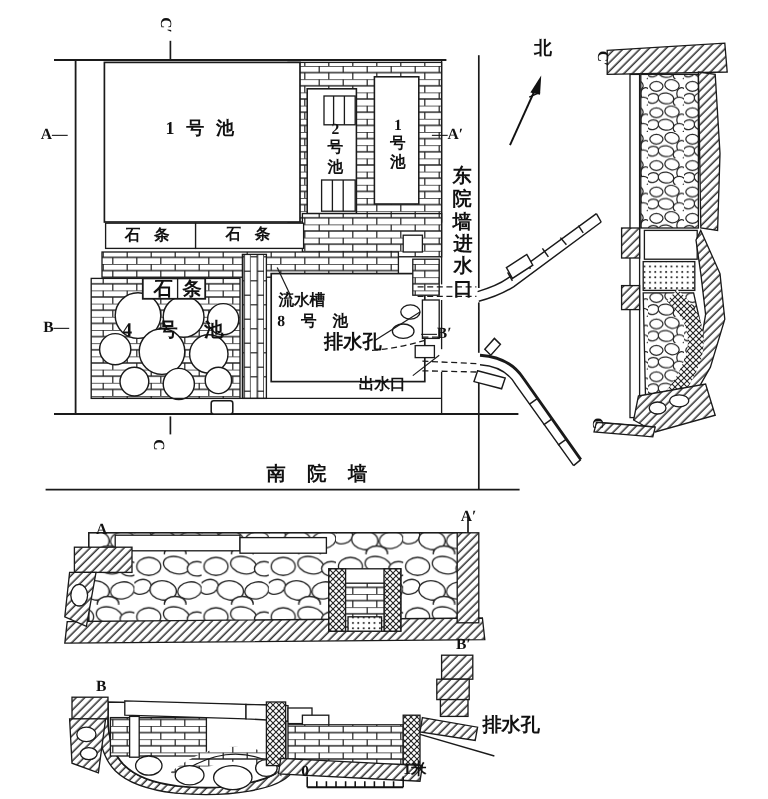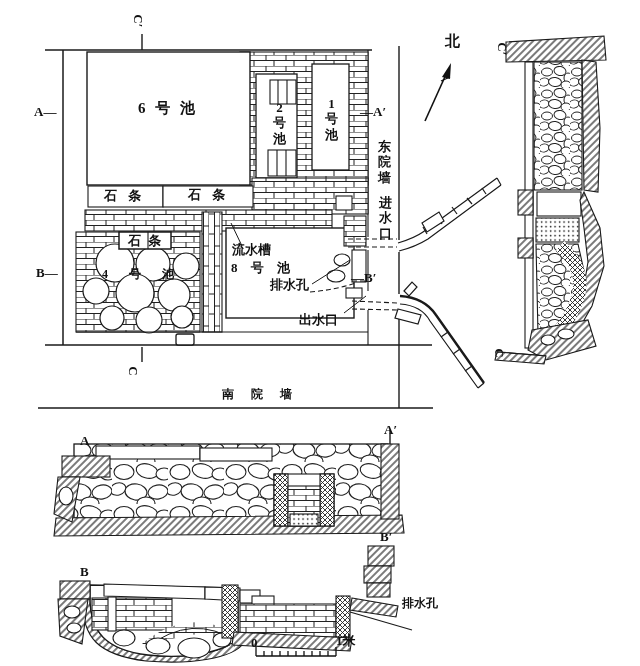--- a/index.html
+++ b/index.html
@@ -4,21 +4,21 @@
 <style>
   html,body{margin:0;padding:0;background:#fff;}
   .stage{position:relative;width:640px;height:666px;background:#fff;overflow:hidden;
          font-family:"Liberation Serif", serif;}
   .stage svg{position:absolute;left:0;top:0;}
   .lbl{position:absolute;color:#111;font-weight:700;line-height:1.05;white-space:nowrap;
        font-family:"Liberation Serif", serif;}
   .vstack{width:15px;white-space:normal;word-break:break-all;text-align:center;
           letter-spacing:0;line-height:1.18;}
   .r90{transform:rotate(90deg);transform-origin:center center;}
-  .fs12{font-size:13px}.fs13{font-size:13px}.fs14{font-size:12px}.fs15{font-size:15px}
+  .fs12{font-size:16px}.fs13{font-size:13px}.fs14{font-size:16px}.fs15{font-size:15px}
 </style>
 </head>
 <body>
 
 <div class="stage">
 
 <svg width="640" height="666" viewBox="0 0 640 666">
   <defs>
     <pattern id="hatch" width="5" height="5" patternUnits="userSpaceOnUse" patternTransform="rotate(45)">
       <rect width="5" height="5" fill="#fff"></rect>
@@ -244,21 +244,21 @@
         <line x1="288" y1="651" x2="288" y2="656"></line>
     <line x1="296" y1="651" x2="296" y2="656"></line>
         <line x1="304" y1="651" x2="304" y2="656"></line>
     <line x1="312" y1="651" x2="312" y2="656"></line>
         <line x1="320" y1="651" x2="320" y2="656"></line>
     <line x1="328" y1="651" x2="328" y2="656"></line>
   </g>
 </svg>
 
 <div class="lbl fs13 r90" style="left:132px;top:14px">C′</div>
-<div class="lbl fs15" style="left:138px;top:101px;letter-spacing:3px">6 号 池</div>
+<div class="lbl fs15" style="left:138px;top:101px;letter-spacing:3px">1 号 池</div>
 <div class="lbl fs13 vstack" style="left:272px;top:100px">2号池</div>
 <div class="lbl fs13 vstack" style="left:324px;top:96px">1号池</div>
 <div class="lbl fs13" style="left:34px;top:105px">A—</div>
 <div class="lbl fs13" style="left:360px;top:105px">—A′</div>
 <div class="lbl fs13" style="left:104px;top:189px;letter-spacing:4px">石 条</div>
 <div class="lbl fs13" style="left:188px;top:188px;letter-spacing:4px">石 条</div>
 <div class="lbl fs12 vstack" style="left:377px;top:139px">东院墙</div>
 <div class="lbl fs12 vstack" style="left:378px;top:195px">进水口</div>
 <div class="lbl fs15" style="left:445px;top:34px">北</div>
 <div class="lbl fs13 r90" style="left:496px;top:42px">C′</div>

